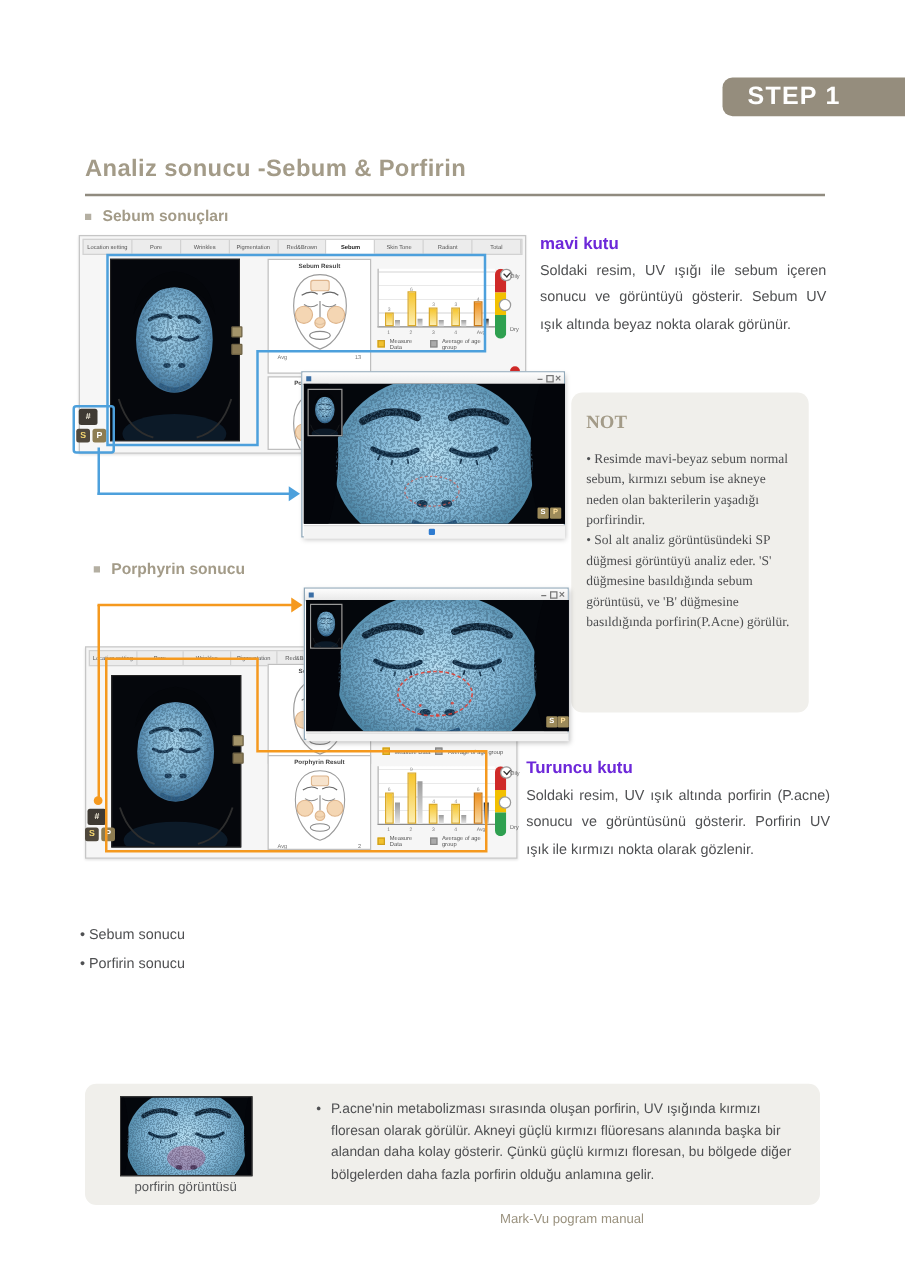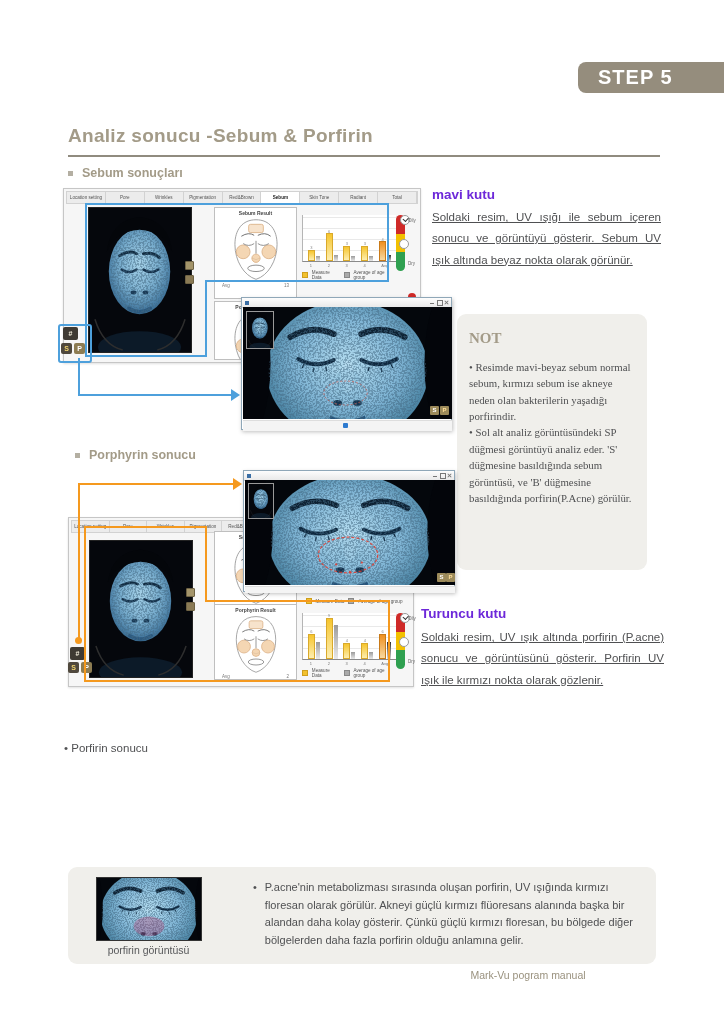--- a/index.html
+++ b/index.html
@@ -12,21 +12,21 @@
     border-radius:8px 0 0 8px;color:#fff;font-size:20px;font-weight:bold;
     line-height:31px;padding-left:20px;letter-spacing:1px;box-sizing:border-box;}
   .page-title{left:68px;top:125px;font-size:19px;font-weight:bold;color:#a39b88;letter-spacing:.3px;}
   .title-rule{left:68px;top:155px;width:592px;height:2px;background:#908b7f;}
   .section-row{display:flex;align-items:center;gap:9px;text-align:center;}
   .section-row .sq{width:5px;height:5px;background:#b4afa2;}
   .section-row .lbl{font-size:12.5px;font-weight:bold;color:#a39b88;}
 
   
   .note-h{font-size:13.5px;font-weight:bold;color:#6d28d9;}
-  .note-p{font-size:11.5px;line-height:1.85;color:#4f5052;text-align:justify;text-decoration:underline;}
+  .note-p{font-size:11.5px;line-height:1.85;color:#4f5052;text-align:justify;}
   .not-box{left:457px;top:314px;width:190px;min-height:256px;background:#f0efeb;
     border-radius:9px;padding:13px 12px;box-sizing:border-box;}
   .not-box .t{font-size:15px;font-weight:bold;color:#a39b88;margin:0 0 9px 0;}
   .not-box p{font-size:10.8px;line-height:1.52;margin:0;color:#4f5052;font-family:Liberation Serif, serif;}
 
   
   .win{background:#f6f6f6;border:1px solid #c6c6c6;box-shadow:0 1px 2px rgba(0,0,0,.12);}
   .tabs{position:absolute;left:2px;top:2px;right:2px;height:13px;display:flex;background:#ececec;border:1px solid #d2d2d2;box-sizing:border-box;}
   .tab{flex:1;font-size:4.6px;color:#555;display:flex;align-items:center;justify-content:center;
        border-right:1px solid #d2d2d2;white-space:nowrap;overflow:hidden;}
@@ -110,21 +110,21 @@
   
   .bodytxt{left:64px;top:737px;width:604px;font-size:11.5px;line-height:22px;}
   .bodytxt p{margin:0 0 1px 0;}
   .info-box{left:68px;top:867px;width:588px;height:97px;background:#f0efeb;border-radius:9px;}
   .info-img{position:absolute;left:28px;top:10px;width:104px;height:62px;border:1px solid #333;overflow:hidden;background:#04070c;}
   .info-img svg{display:block;width:100%;height:100%;}
   .info-cap{position:absolute;left:8px;top:77px;width:145px;text-align:center;font-size:10.5px;color:#57585a;}
   .info-bullet{position:absolute;left:185px;top:12px;width:382px;display:flex;gap:8px;}
   .info-bullet .b{font-size:11px;line-height:1.6;}
   .info-bullet .dot{font-size:11px;line-height:1.6;}
-  .footer{left:400px;top:969px;width:256px;text-align:center;font-size:10.5px;color:#9a927f;}
+  .footer{left:400px;top:969px;width:256px;text-align:left;font-size:10.5px;color:#9a927f;}
 </style>
 </head>
 <body>
 
 <svg width="0" height="0" style="position:absolute">
   <defs>
     <radialGradient id="gSkin" cx="50%" cy="42%" r="75%">
       <stop offset="0%" stop-color="#a6d2e9"></stop>
         <stop offset="45%" stop-color="#74a9ca"></stop>
       <stop offset="72%" stop-color="#41759c"></stop>
@@ -194,21 +194,21 @@
       <path d="M35 29 q6 4 12 0" stroke="#888"></path>
       <path d="M33 26 v14 m-4 5 q4 3 8 0" stroke="#888"></path>
       <circle cx="33" cy="45" r="4.5" fill="#f3cfa6" stroke="#d8a878" opacity="0.85"></circle>
       <ellipse cx="33" cy="56" rx="9" ry="3.5" stroke="#888"></ellipse>
     </g>
   </defs>
 </svg>
 
 <div class="page">
 
-  <div class="abs step-badge">STEP 5</div>
+  <div class="abs step-badge">STEP 1</div>
   <div class="abs page-title">Analiz sonucu -Sebum &amp; Porfirin</div>
   <div class="abs title-rule"></div>
 
   <div class="abs section-row" style="left:68px;top:166px;">
     <span class="sq"></span>
     <span class="lbl">Sebum sonuçları</span>
   </div>
 
   <div class="abs win" style="left:63px;top:188px;width:356px;height:173px;">
     <div class="tabs">
@@ -524,20 +524,21 @@
     </div>
     <div class="psp s" style="left:193px;top:102px;">S</div>
     <div class="psp p" style="left:202px;top:102px;">P</div>
     <div class="pstrip" style="top:115px;width:210px;height:6px;"></div>
   </div>
 
   <div class="abs note-h" style="left:421px;top:606px;">Turuncu kutu</div>
   <div class="abs note-p" style="left:421px;top:627px;width:243px;">Soldaki resim, UV ışık altında porfirin (P.acne) sonucu ve görüntüsünü gösterir. Porfirin UV ışık ile kırmızı nokta olarak gözlenir.</div>
 
   <div class="abs bodytxt">
+    <p>• Sebum sonucu</p>
     <p>• Porfirin sonucu</p>
   </div>
 
   <div class="abs info-box">
     <div class="info-img">
       <svg viewBox="18 6 176 100" preserveAspectRatio="none">
         <use href="#face-close"></use>
         <ellipse cx="106" cy="84" rx="26" ry="16" fill="#b23a6e" opacity="0.35"></ellipse>
       </svg>
     </div>

